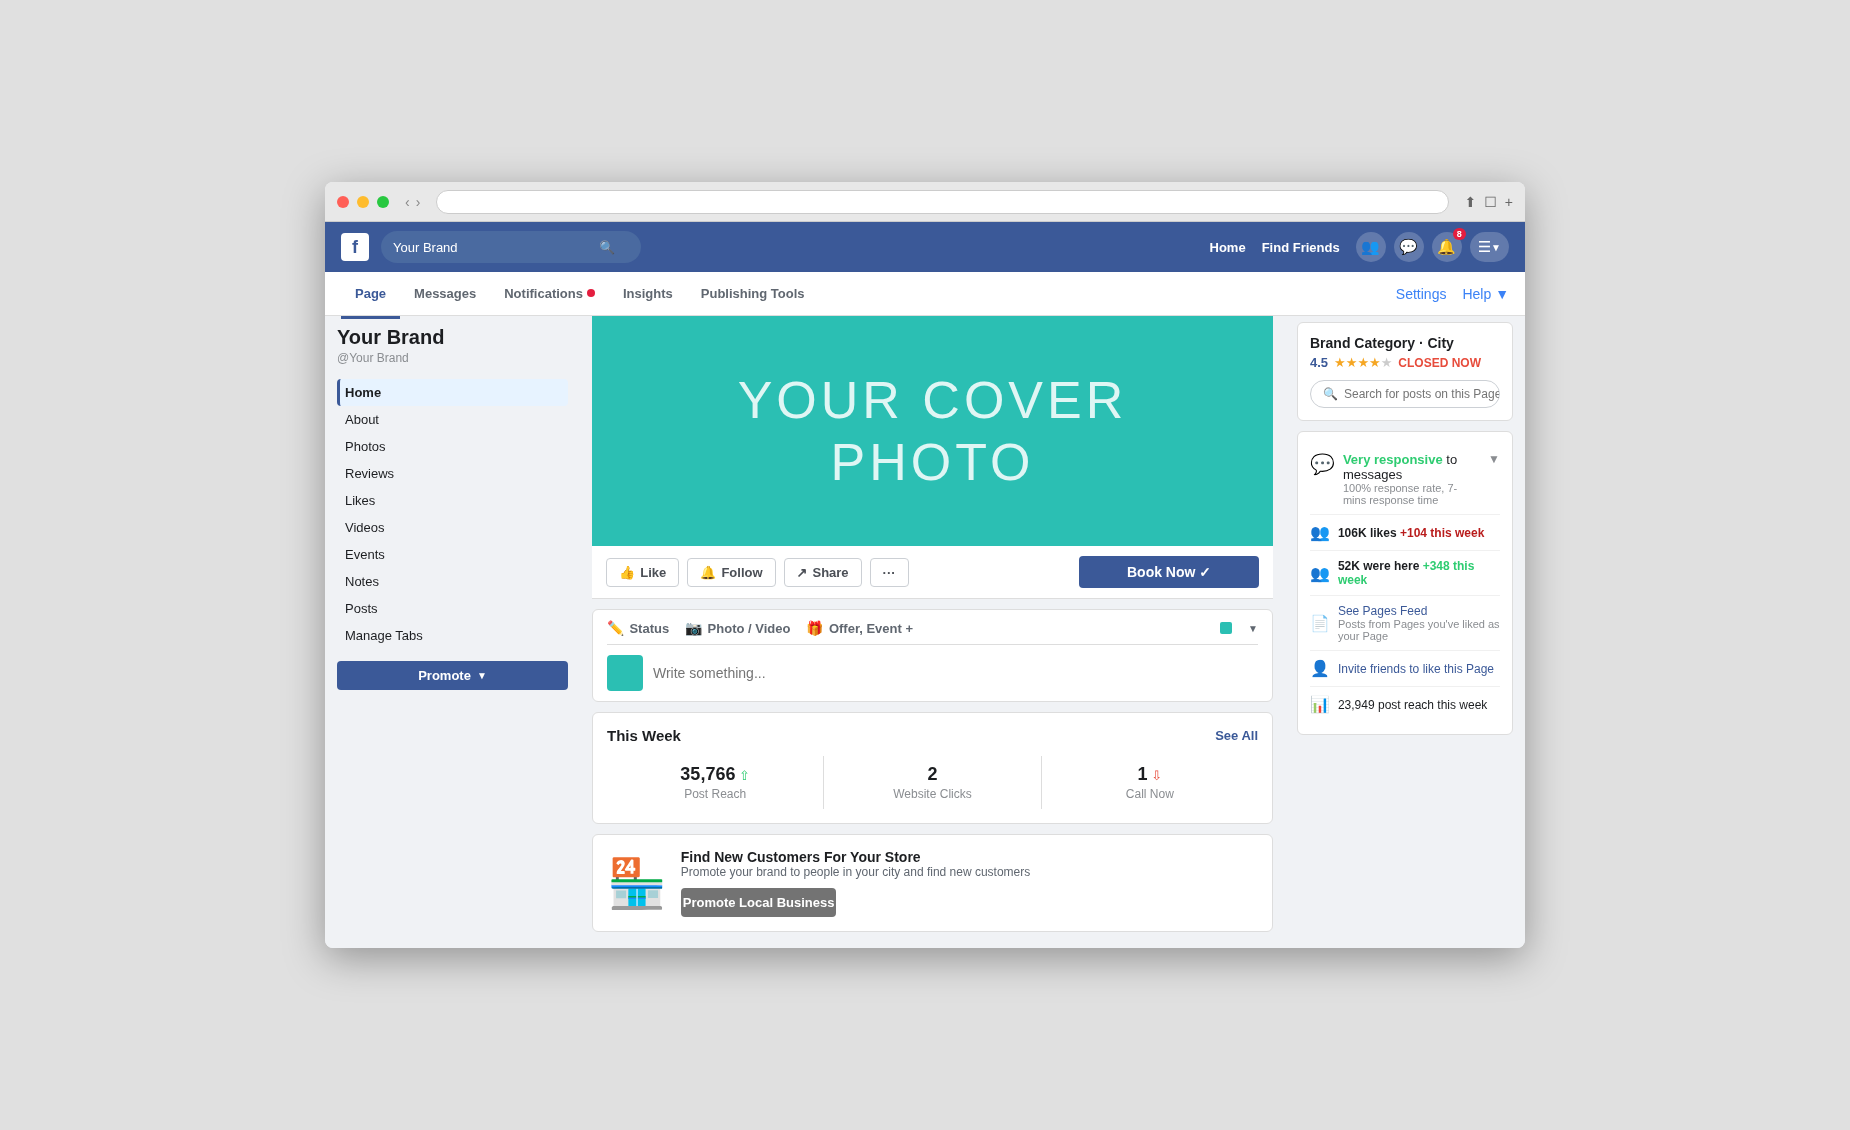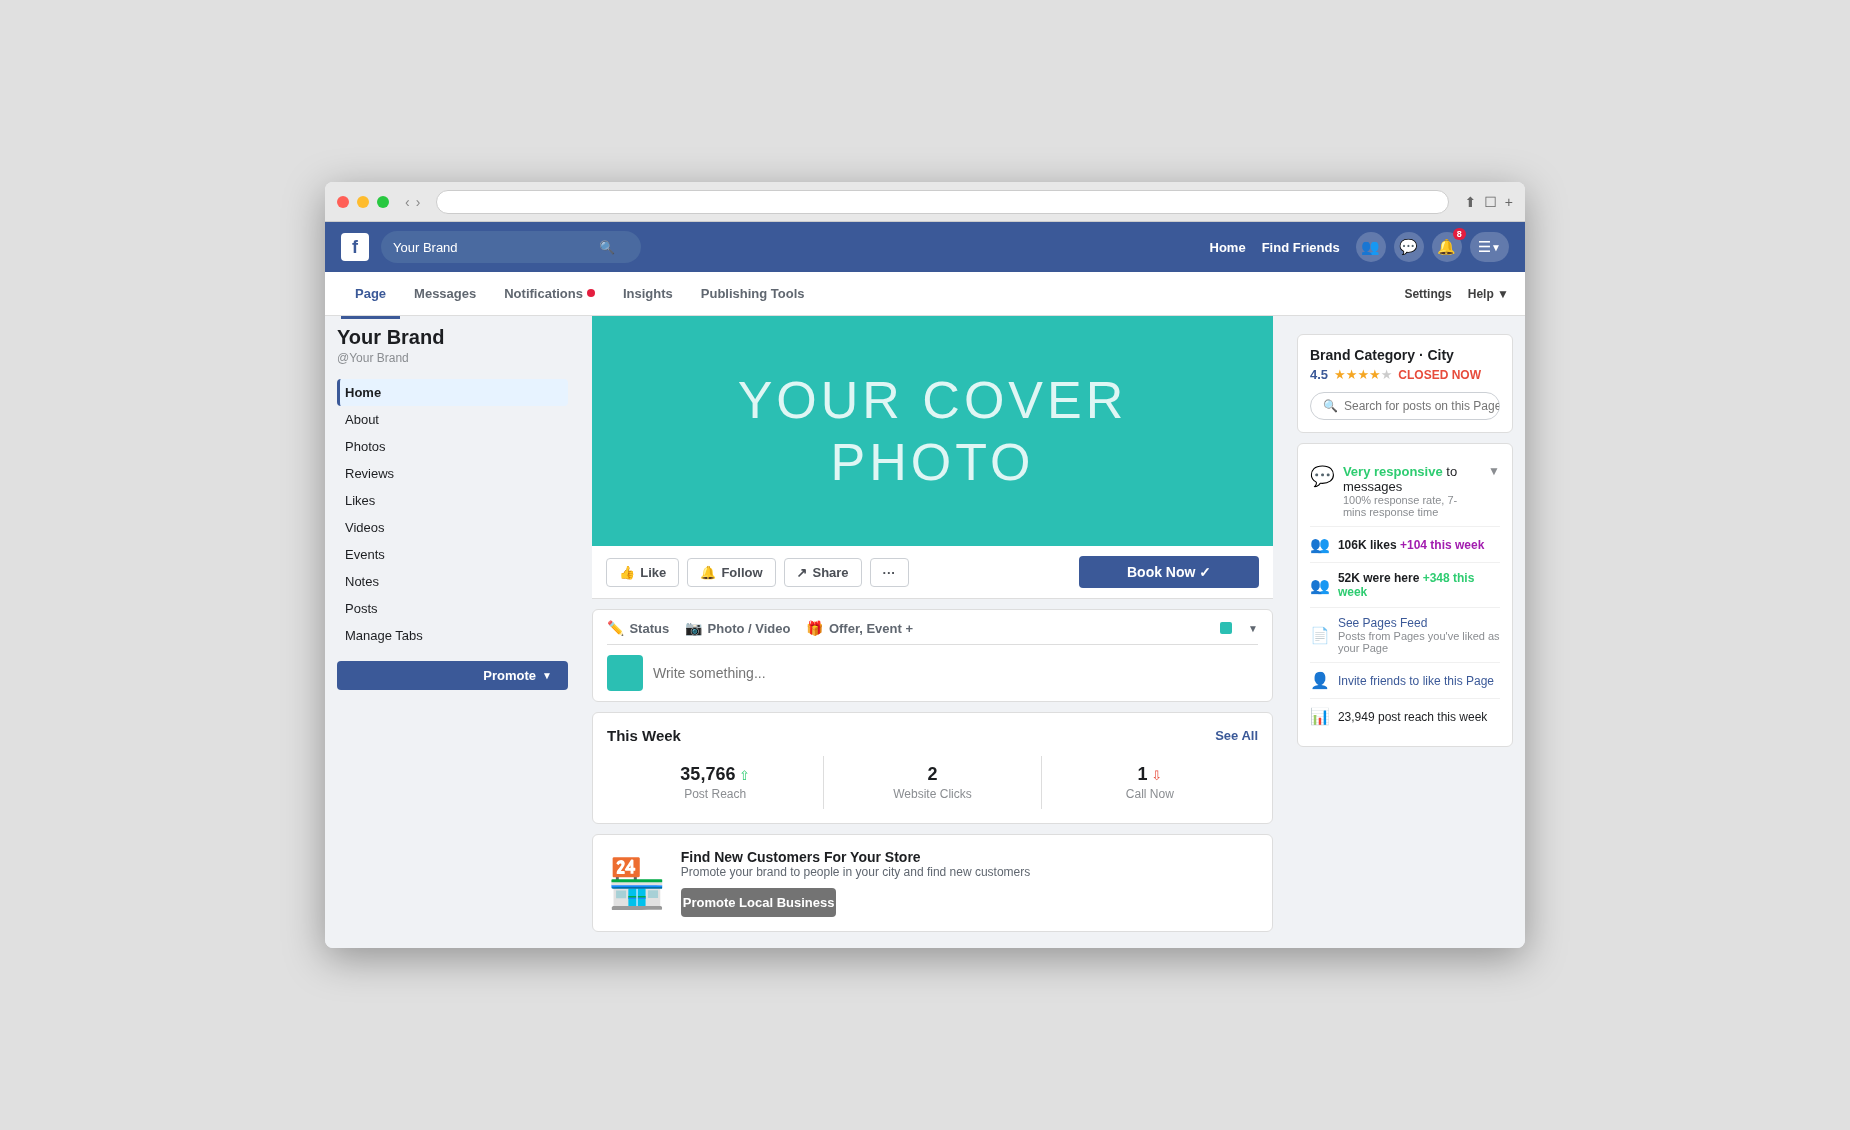--- a/index.html
+++ b/index.html
@@ -170,23 +170,23 @@
       margin-left: 4px;
       vertical-align: middle;
     }
     .fb-page-nav-right {
       margin-left: auto;
       display: flex;
       align-items: center;
       gap: 16px;
     }
     .fb-page-nav-right a {
-      font-size: 12px;
-      font-weight: 700;
-      color: #404040;
+      font-size: 14px;
+      font-weight: 400;
+      color: #3b82f6;
       cursor: pointer;
       text-decoration: none;
     }
 
     
     .fb-page-body {
       display: flex;
       gap: 0;
       background: #f0f2f5;
     }
@@ -256,21 +256,21 @@
       border-radius: 4px;
       padding: 7px 16px;
       font-size: 13px;
       font-weight: 600;
       cursor: pointer;
       margin-top: 12px;
       display: flex;
       align-items: center;
       gap: 6px;
       width: 100%;
-      justify-content: flex-end;
+      justify-content: center;
     }
     .promote-btn .chevron { font-size: 10px; }
 
     
     .fb-main {
       flex: 1;
       padding: 0 12px 16px;
       min-width: 0;
     }
 
@@ -464,21 +464,21 @@
       padding: 7px 2px;
       font-size: 13px;
       font-weight: 600;
       cursor: pointer;
     }
 
     
     .fb-right-sidebar {
       width: 240px;
       flex-shrink: 0;
-      padding: 18px 12px 16px;
+      padding: 6px 12px 16px;
     }
     .right-card {
       background: white;
       border: 1px solid #ddd;
       border-radius: 6px;
       padding: 12px;
       margin-bottom: 10px;
     }
     .brand-category {
       font-size: 14px;
@@ -541,21 +541,21 @@
       display: flex;
       align-items: center;
       gap: 8px;
       padding: 8px 0;
       border-bottom: 1px solid #f0f0f0;
       font-size: 12px;
       color: #1c1e21;
     }
     .metric-row:last-child { border-bottom: none; }
     .metric-icon { font-size: 16px; color: #8a8d91; }
-    .metric-plus { color: #a21caf; font-weight: 600; }
+    .metric-plus { color: #b91c1c; font-weight: 600; }
     .metric-green { color: #2ecc71; font-weight: 600; }
     .metric-link { color: #3b5998; cursor: pointer; }
   </style>
 </head>
 <body>
 
 <div class="browser-window">
 
   <div class="browser-titlebar">
     <div class="browser-btn btn-red"></div>

